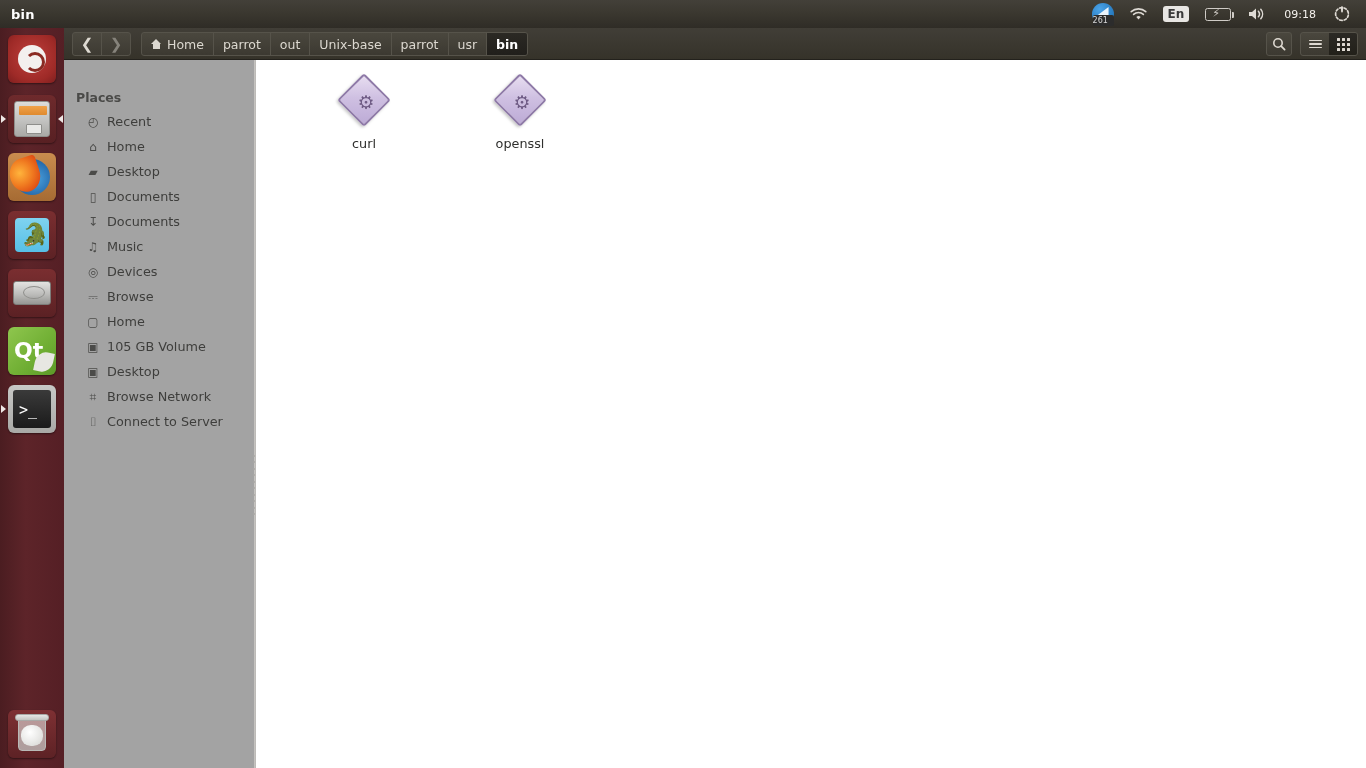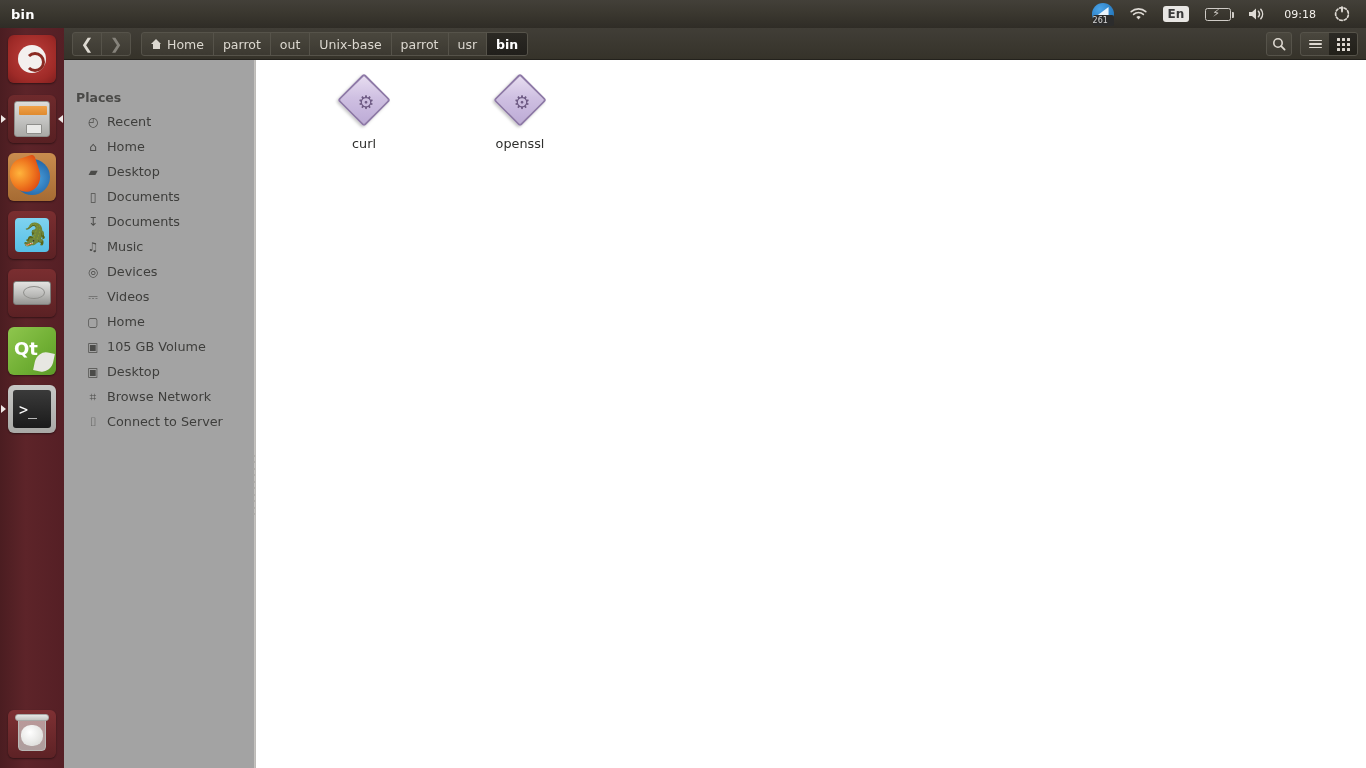--- a/index.html
+++ b/index.html
@@ -84,21 +84,21 @@
   .t-gecko .liz{ position:absolute; left:13px; top:11px; width:20px; height:26px; color:#15202b;
      font-size:22px; line-height:26px; text-align:center;}
 
   .t-disk{ background:linear-gradient(to bottom,#7a2e30,#5b2124);}
   .t-disk .hd{ position:absolute; left:5px; top:12px; width:38px; height:24px; border-radius:3px;
      background:linear-gradient(to bottom,#e3e3e1 0%,#bdbdbb 55%,#979794 100%); border:1px solid #7c7c79;}
   .t-disk .hd:after{ content:""; position:absolute; left:9px; top:4px; width:20px; height:11px;
      border-radius:50%; border:1.5px solid #8e8e8b;}
 
   .t-qt{ background:linear-gradient(135deg,#8fc64e 0%,#6fae33 60%,#5c9a28 100%);}
-  .t-qt .qt{ position:absolute; left:6px; top:11px; color:#ffffff; font-size:18px;
+  .t-qt .qt{ position:absolute; left:6px; top:11px; color:#ffffff; font-size:22px;
      font-weight:bold; font-family:"DejaVu Sans", sans-serif;}
   .t-qt .leaf{ position:absolute; right:3px; bottom:3px; width:18px; height:20px;
      background:#e7e7e2; border-radius:60% 0 60% 0; transform:rotate(12deg);}
 
   .t-term{ background:linear-gradient(to bottom,#c8c8c6,#a9a9a6);}
   .t-term .scr{ position:absolute; left:5px; top:5px; right:5px; bottom:5px; border-radius:3px;
      background:linear-gradient(to bottom,#3a3a3a,#1b1b1b);}
   .t-term .pr{ position:absolute; left:11px; top:16px; color:#ffffff; font-size:15px;
      font-family:"DejaVu Sans Mono", monospace;}
 
@@ -395,21 +395,21 @@
         <div class="side-item">
           <span class="si-ico">♫</span>
           <span>Music</span>
         </div>
         <div class="side-item">
           <span class="si-ico">◎</span>
           <span>Devices</span>
         </div>
         <div class="side-item">
           <span class="si-ico">⎓</span>
-          <span>Videos</span>
+          <span>Browse</span>
         </div>
         <div class="side-item">
           <span class="si-ico">▢</span>
           <span>Home</span>
         </div>
         <div class="side-item">
           <span class="si-ico">▣</span>
           <span>105 GB Volume</span>
         </div>
         <div class="side-item">

